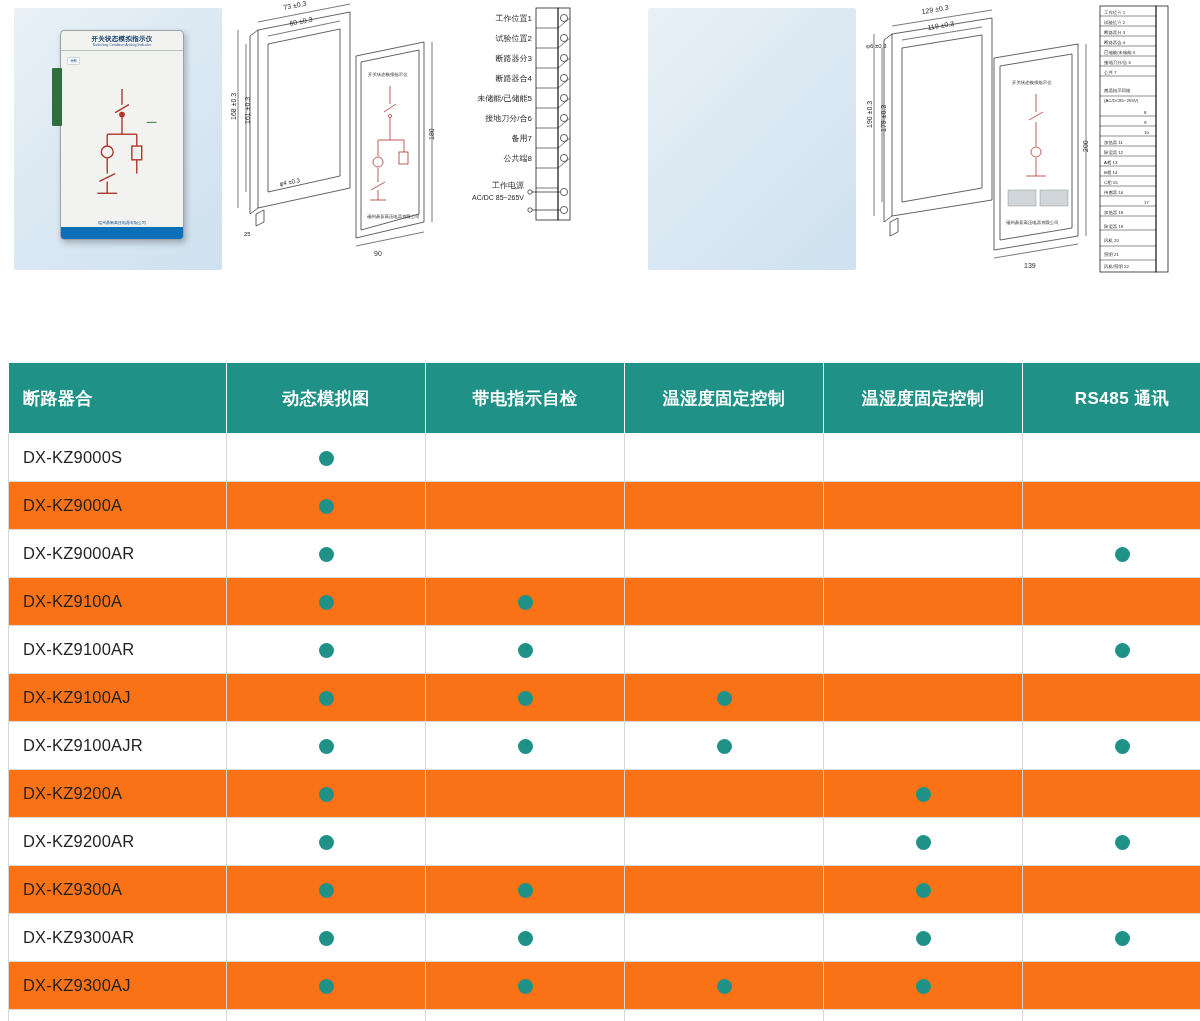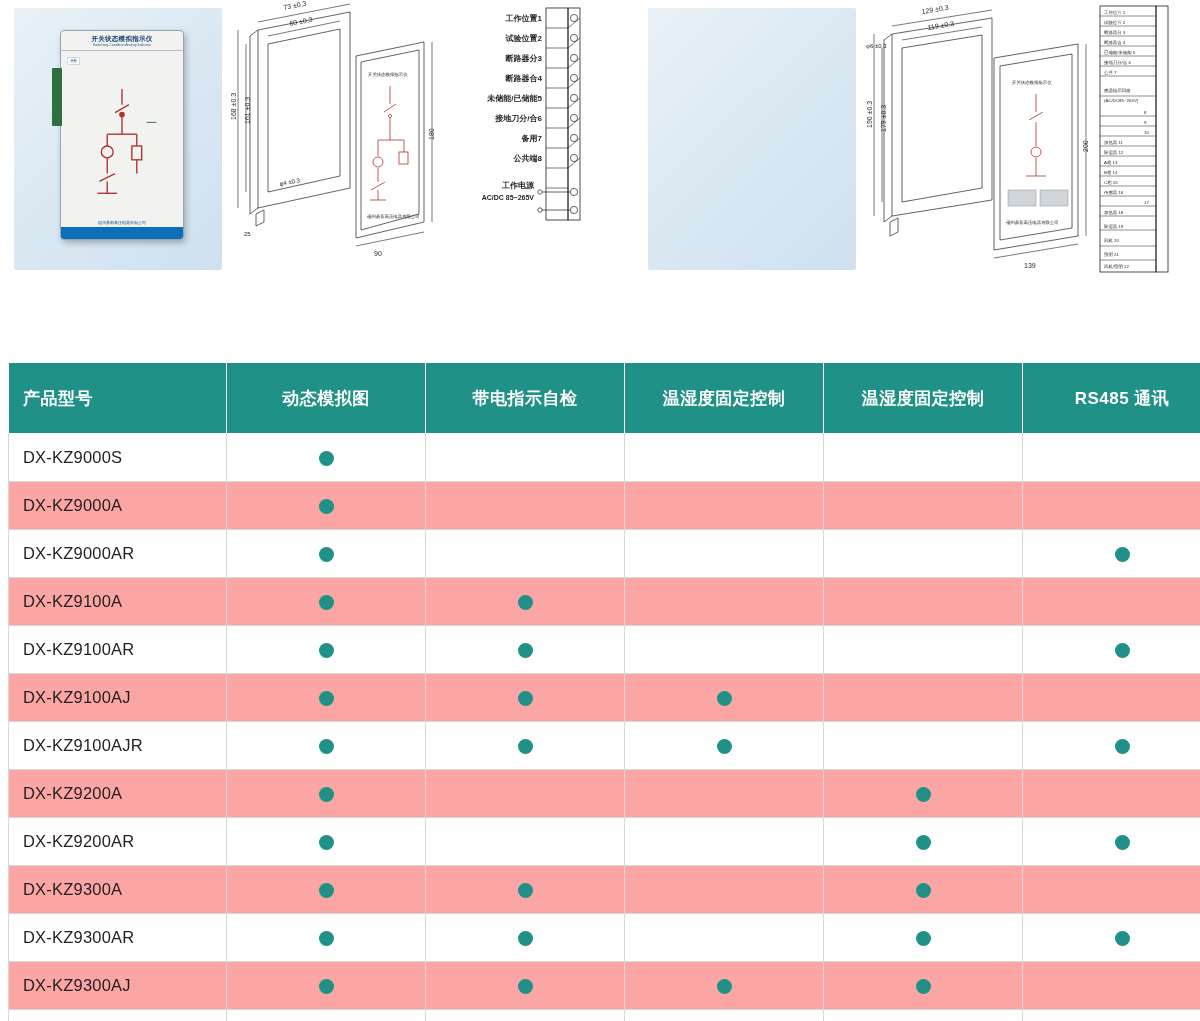--- a/index.html
+++ b/index.html
@@ -98,21 +98,21 @@
   .mimic svg { width: 100%; height: 100%; }
 
   
   .drawing {
     position: absolute;
     top: 0;
   }
   .drawing svg { display: block; }
 
   .drawing.d1 { left: 228px; top: 0; }
-  .drawing.d2 { left: 472px; top: 2px; font-weight: bold; }
+  .drawing.d2 { left: 462px; top: 2px; }
   .drawing.d3 { left: 866px; top: 0; }
   .drawing.d4 { left: 1096px; top: 2px; }
 
   .dim-text { font-family: "Liberation Sans", sans-serif; font-size: 7px; fill: #231f20; }
   .dim-text.sm { font-size: 6px; }
   .cn-text { font-family: "Liberation Sans", sans-serif; font-size: 8px; fill: #231f20; }
   .cn-text.mini { font-size: 4.4px; }
 
   
   .table-wrap {
@@ -146,21 +146,21 @@
     font-size: 16.5px;
     text-align: center;
     color: #231f20;
   }
   table.spec tbody td.model {
     text-align: left;
     padding-left: 14px;
     letter-spacing: .2px;
   }
   table.spec tbody tr.odd td { background: #ffffff; }
-  table.spec tbody tr.even td { background: #fca5a5; }
+  table.spec tbody tr.even td { background: #f97316; }
 
   .dot {
     display: inline-block;
     width: 15px;
     height: 15px;
     border-radius: 50%;
     background: #1f9186;
     vertical-align: middle;
   }
 </style>
@@ -412,21 +412,21 @@
       <text class="cn-text mini" x="8" y="254">照明 21</text>
       <text class="cn-text mini" x="8" y="266">风机/照明 22</text>
     </svg>
   </div>
 </div>
 
 <div class="table-wrap">
   <table class="spec">
     <thead>
       <tr>
-        <th class="first" style="width:202px">产品型号</th>
+        <th class="first" style="width:202px">断路器合</th>
         <th style="width:196px">动态模拟图</th>
         <th style="width:196px">带电指示自检</th>
         <th style="width:196px">温湿度固定控制</th>
         <th style="width:196px">温湿度固定控制</th>
         <th style="width:196px">RS485 通讯</th>
       </tr>
     </thead>
     <tbody>
         <tr class="odd">
           <td class="model">DX-KZ9000S</td>

